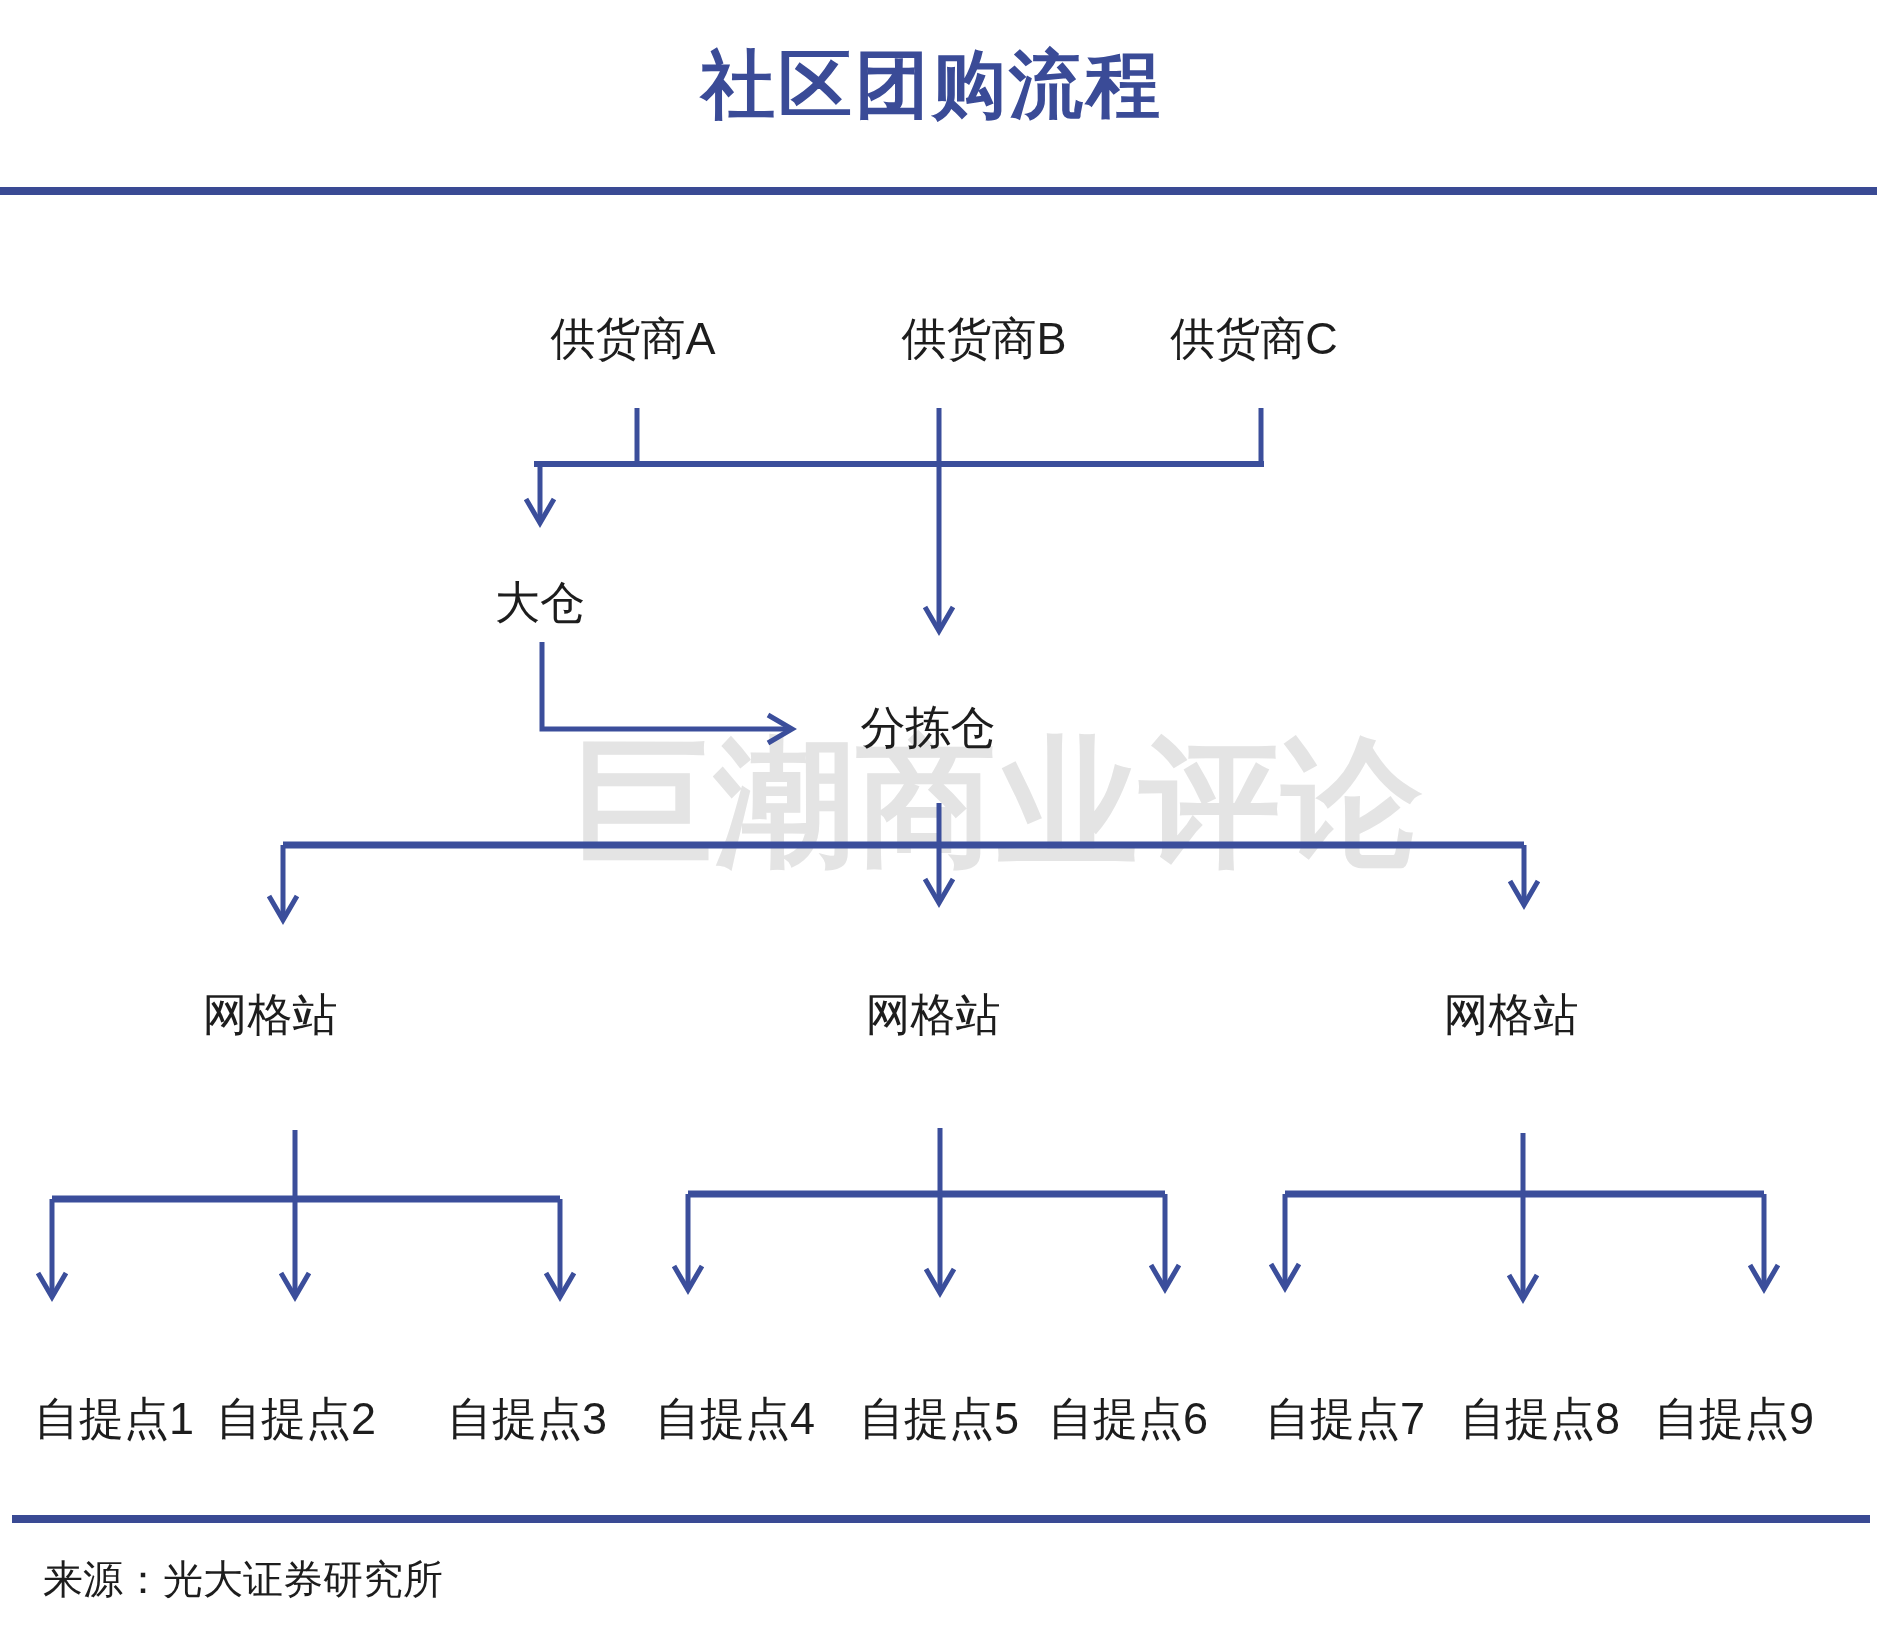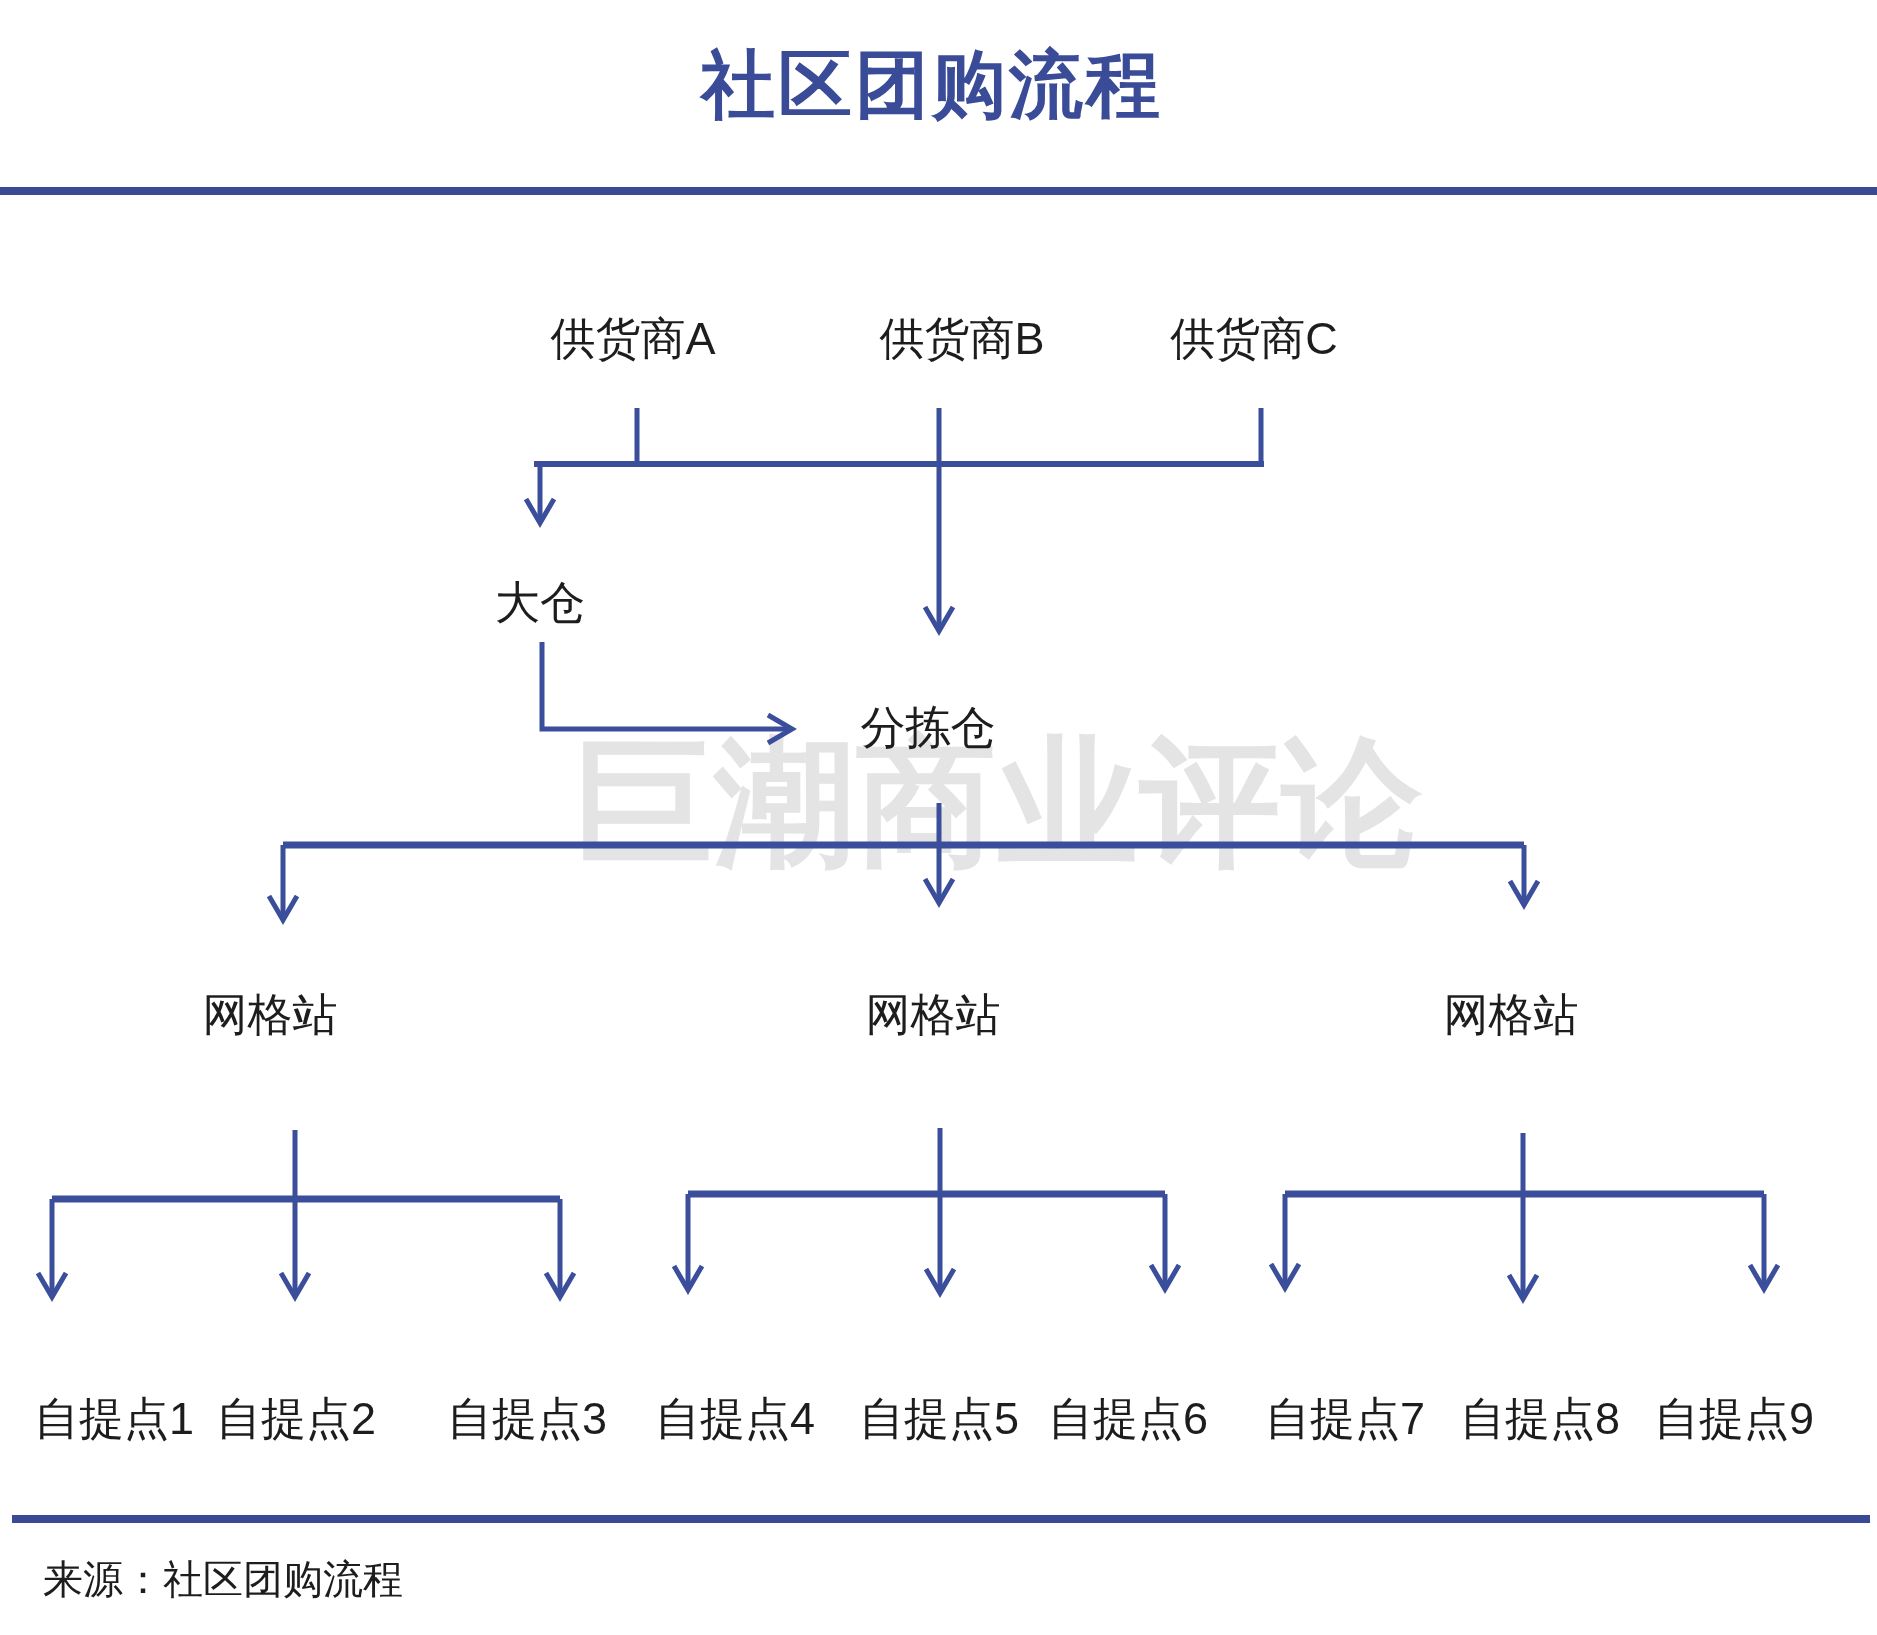--- a/index.html
+++ b/index.html
@@ -107,36 +107,36 @@
       <line class="fl" stroke-width="5" x1="1285" y1="1194" x2="1285" y2="1283"></line>
       <polyline class="fl" stroke-width="5" points="1271,1264 1285,1288 1299,1264"></polyline>
       <line class="fl" stroke-width="5" x1="1523" y1="1133" x2="1523" y2="1294"></line>
       <polyline class="fl" stroke-width="5" points="1509,1275 1523,1299 1537,1275"></polyline>
       <line class="fl" stroke-width="5" x1="1764" y1="1194" x2="1764" y2="1284"></line>
       <polyline class="fl" stroke-width="5" points="1750,1265 1764,1289 1778,1265"></polyline>
     </g>
   </svg>
 
   <div class="lbl" style="left:633px;top:316px">供货商A</div>
-  <div class="lbl" style="left:962px;top:316px">供货商B</div>
+  <div class="lbl" style="left:984px;top:316px">供货商B</div>
   <div class="lbl" style="left:1254px;top:316px">供货商C</div>
 
   <div class="lbl" style="left:540px;top:580px">大仓</div>
   <div class="lbl" style="left:928px;top:705px">分拣仓</div>
 
   <div class="lbl" style="left:270px;top:992px">网格站</div>
   <div class="lbl" style="left:933px;top:992px">网格站</div>
   <div class="lbl" style="left:1511px;top:992px">网格站</div>
 
   <div class="lbl lbl-small" style="left:114px;top:1396px">自提点1</div>
   <div class="lbl lbl-small" style="left:296px;top:1396px">自提点2</div>
   <div class="lbl lbl-small" style="left:527px;top:1396px">自提点3</div>
   <div class="lbl lbl-small" style="left:735px;top:1396px">自提点4</div>
   <div class="lbl lbl-small" style="left:939px;top:1396px">自提点5</div>
   <div class="lbl lbl-small" style="left:1128px;top:1396px">自提点6</div>
   <div class="lbl lbl-small" style="left:1345px;top:1396px">自提点7</div>
   <div class="lbl lbl-small" style="left:1540px;top:1396px">自提点8</div>
   <div class="lbl lbl-small" style="left:1734px;top:1396px">自提点9</div>
 
   <div class="rule rule-bottom"></div>
-  <div class="src">来源：社区团购流程</div>
+  <div class="src">来源：光大证券研究所</div>
 
 </div>
 
 </body></html>

